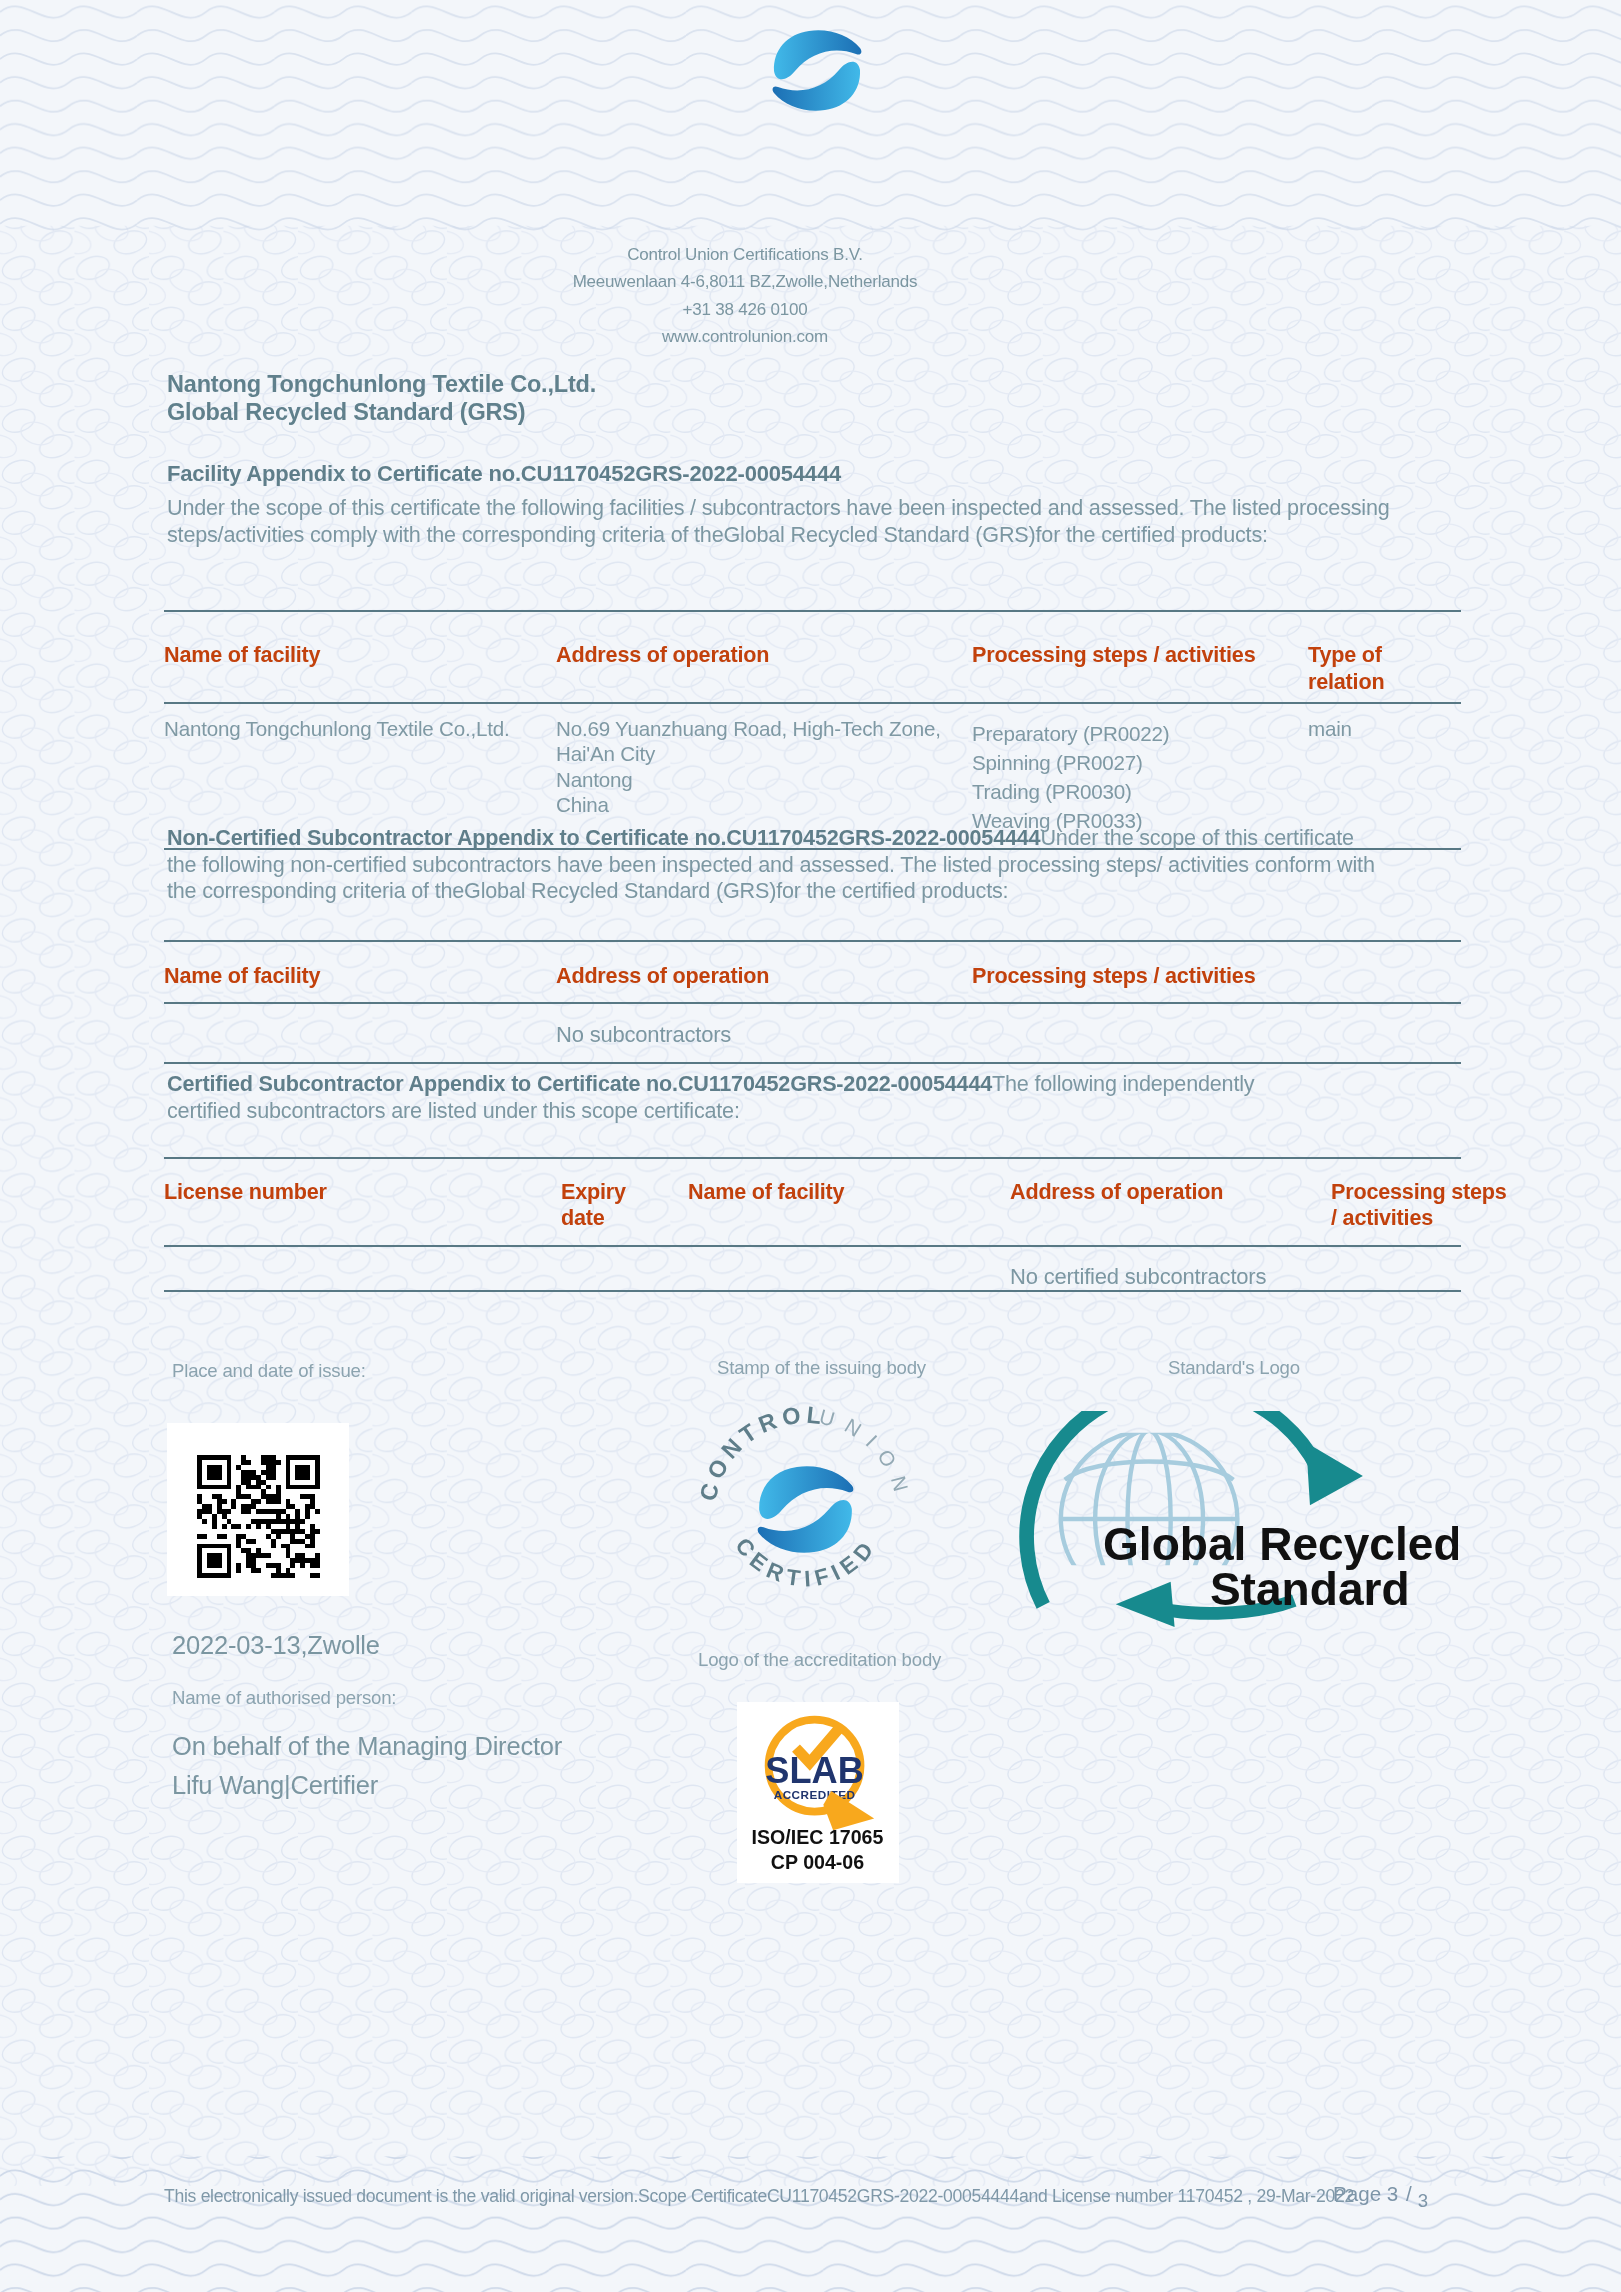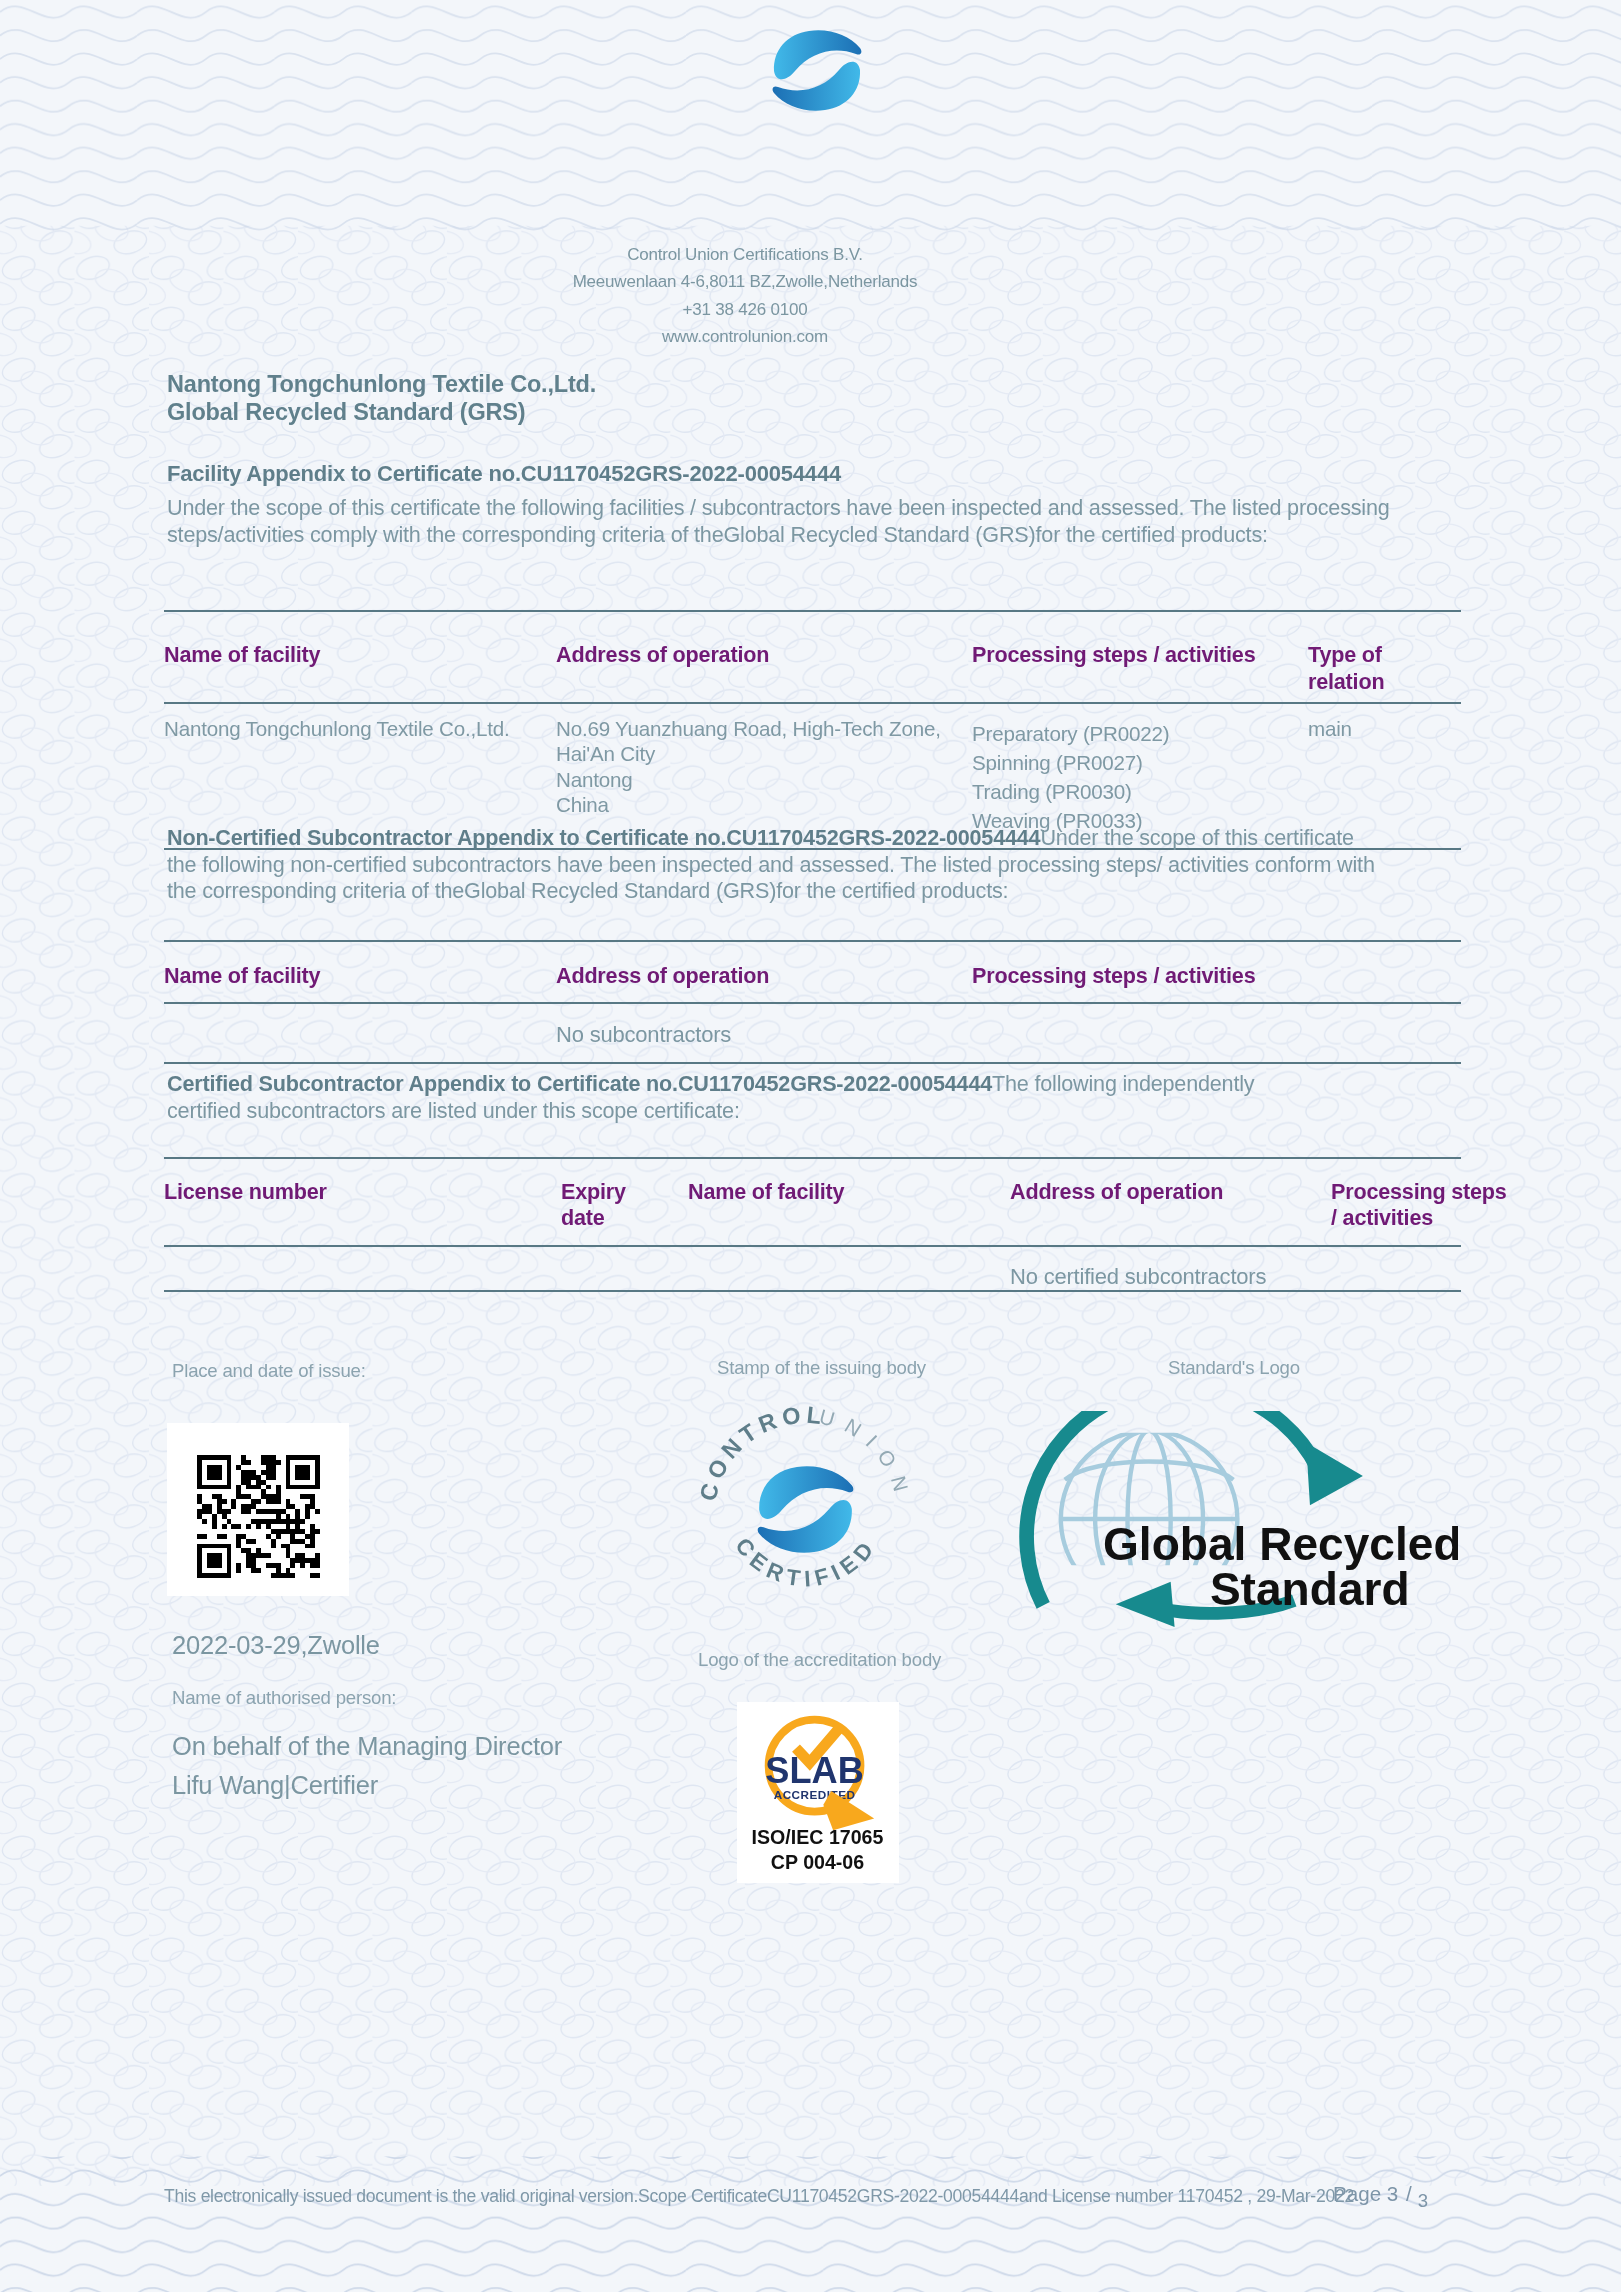--- a/index.html
+++ b/index.html
@@ -20,21 +20,21 @@
   .sec-title{left:167px;top:461px;font-size:22px;font-weight:bold;color:#5f7e8a;letter-spacing:-0.2px;}
   .para{font-size:21.6px;line-height:26.5px;color:#7c97a2;letter-spacing:-0.2px;}
   .para b{color:#5f7e8a;font-weight:bold;}
   .p-facility{left:167px;top:495px;width:1235px;}
   .p-noncert{left:167px;top:825px;width:1220px;}
   .p-cert{left:167px;top:1071px;width:1127px;}
 
   
   .tbl{left:164px;width:1297px;border-top:2.9px solid #587884;border-bottom:2.9px solid #587884;}
   .tbl .hrow{display:grid;border-bottom:2.9px solid #587884;}
-  .tbl .hcell{font-size:21.6px;font-weight:bold;color:#701a75;line-height:26.5px;letter-spacing:-0.2px;}
+  .tbl .hcell{font-size:21.6px;font-weight:bold;color:#c2410c;line-height:26.5px;letter-spacing:-0.2px;}
   .tbl .brow{display:grid;}
   .cell{font-size:20.6px;line-height:25.5px;color:#7f99a4;letter-spacing:-0.2px;}
   #tbl1{top:610px;}
   #tbl1 .hrow,#tbl1 .brow{grid-template-columns:392px 416px 336px 153px;}
   #tbl1 .hcell{padding-top:30px;padding-bottom:6.9px;}
   #tbl1 .brow{padding-top:11.8px;padding-bottom:13.7px;}
   #tbl1 .steps{line-height:29px;padding-top:2.9px;}
   #tbl2{top:940px;}
   #tbl2 .hrow,#tbl2 .brow{grid-template-columns:392px 416px 489px;}
   #tbl2 .hcell{padding-top:20.6px;padding-bottom:12.7px;}
@@ -437,21 +437,21 @@
     <g fill="#178a8e" stroke="none">
       <path d="M42,198 A 150,148 0 0 1 322,58" fill="none" stroke="#178a8e" stroke-width="15"></path>
       <polygon points="310,32 368,66 314,96"></polygon>
       <path d="M298,193 C 255,209 185,211 142,196" fill="none" stroke="#178a8e" stroke-width="13"></path>
       <polygon points="172,174 116,197 176,220"></polygon>
     </g>
     <text x="103" y="152" font-family="Liberation Sans, DejaVu Sans, sans-serif" font-size="47" font-weight="bold" fill="#111111">Global Recycled</text>
     <text x="212" y="198" font-family="Liberation Sans, DejaVu Sans, sans-serif" font-size="47" font-weight="bold" fill="#111111">Standard</text>
   </svg>
 
-  <div class="abs sig-big" style="left:172px;top:1631px;">2022-03-29,Zwolle</div>
+  <div class="abs sig-big" style="left:172px;top:1631px;">2022-03-13,Zwolle</div>
   <div class="abs lbl-small" style="left:698px;top:1649px;">Logo of the accreditation body</div>
   <div class="abs lbl-small" style="left:172px;top:1687px;">Name of authorised person:</div>
   <div class="abs sig-big" style="left:172px;top:1732px;">On behalf of the Managing Director</div>
   <div class="abs sig-big" style="left:172px;top:1771px;">Lifu Wang|Certifier</div>
 
   <div class="abs slab-white"></div>
   <svg class="abs" style="left:753px;top:1707px;width:129px;height:129px;" viewBox="0 0 132 132">
     <circle cx="63" cy="60" r="51" fill="#ffffff"></circle>
     <circle cx="63" cy="60" r="47" fill="none" stroke="#f8a81d" stroke-width="8"></circle>
     <path d="M44,42 L58,57 L88,22" fill="none" stroke="#f8a81d" stroke-width="11"></path>

